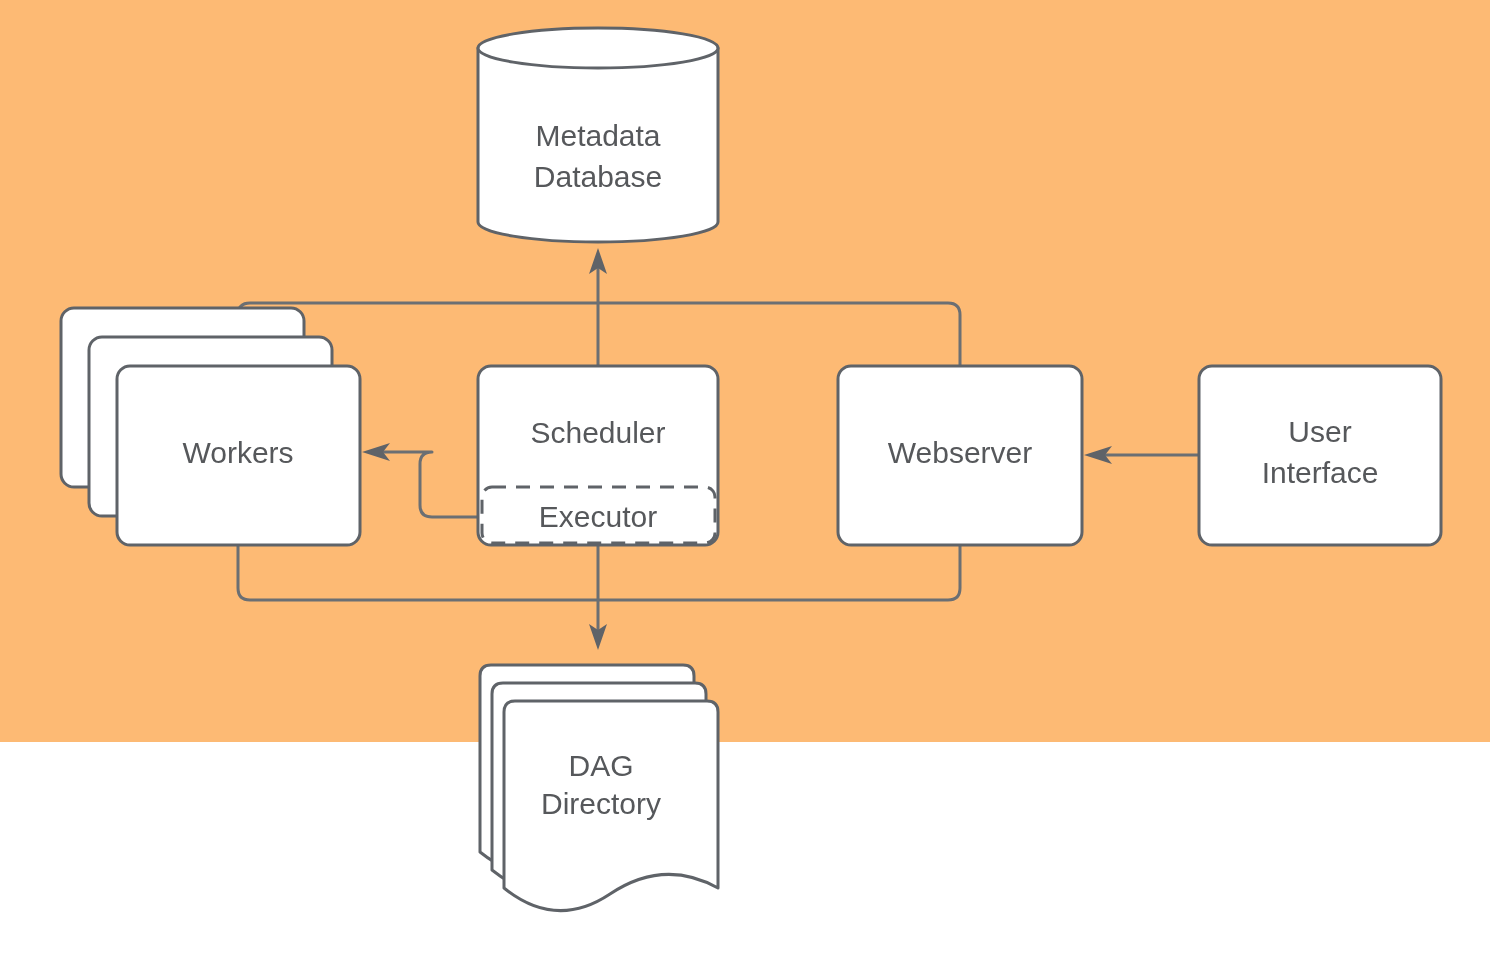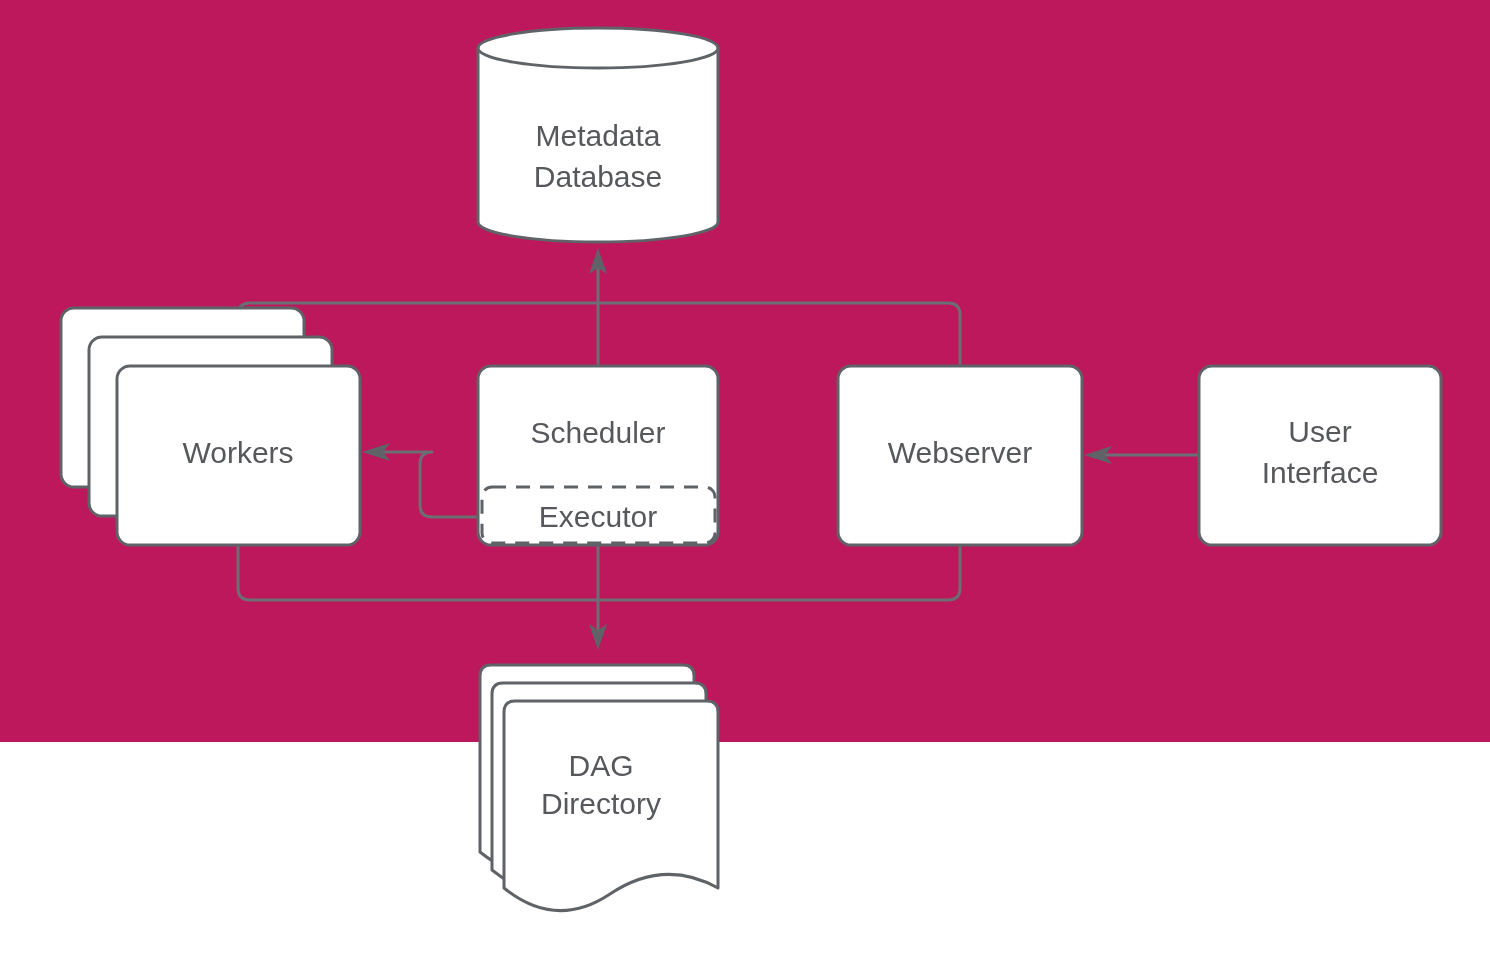--- a/index.html
+++ b/index.html
@@ -11,21 +11,21 @@
   body {
     width: 1490px;
     height: 954px;
     font-family: "Liberation Sans", sans-serif;
     overflow: hidden;
   }
   #diagram-root {
     position: relative;
     width: 1490px;
     height: 742px;
-    background: #be185d;
+    background: #fdba74;
   }
   svg#diagram-svg {
     display: block;
     width: 1490px;
     height: 954px;
   }
   .node-shape {
     fill: #ffffff;
     stroke: #5f6368;
     stroke-width: 3;

